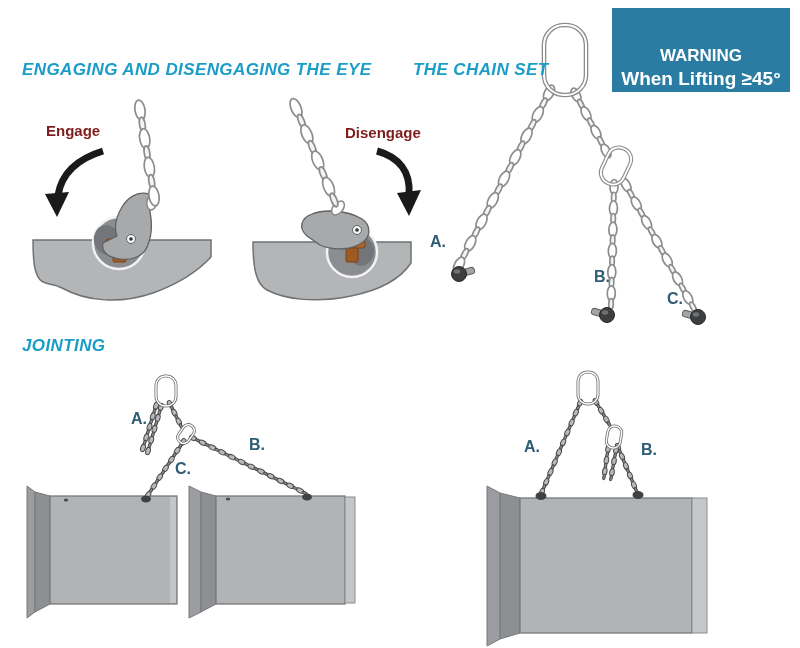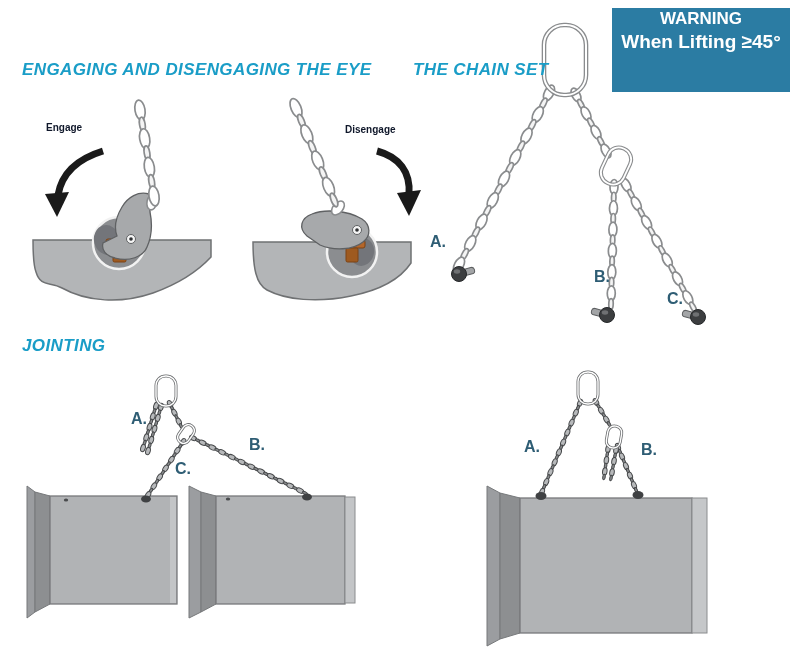--- a/index.html
+++ b/index.html
@@ -1,24 +1,24 @@
 <!DOCTYPE html>
 <html><head>
 <meta charset="utf-8">
 <style>
   html,body{margin:0;padding:0;background:#ffffff;}
   .canvas{position:relative;width:800px;height:648px;background:#ffffff;
           font-family:"Liberation Sans",sans-serif;overflow:hidden;}
   .canvas svg{position:absolute;left:0;top:0;}
   .heading{position:absolute;font-weight:bold;font-size:17px;color:#1a9dc7;letter-spacing:.4px;white-space:nowrap;font-style:italic;}
   .warning{position:absolute;left:612px;top:8px;width:178px;height:84px;background:#2b7ca3;color:#ffffff;
-           display:flex;flex-direction:column;justify-content:flex-start;align-items:center;text-align:center;line-height:1.3;}
+           display:flex;flex-direction:column;justify-content:flex-end;align-items:center;text-align:center;line-height:1.3;}
   .warning .w1{font-weight:bold;font-size:17px;}
   .warning .w2{font-weight:bold;font-size:19px;}
-  .alabel{position:absolute;font-weight:bold;font-size:10px;color:#0f172a;white-space:nowrap;}
+  .alabel{position:absolute;font-weight:bold;font-size:15px;color:#7f1d1d;white-space:nowrap;}
   .dlabel{position:absolute;font-weight:bold;font-size:16px;color:#2e5d74;white-space:nowrap;}
 </style>
 </head>
 <body>
 
 <div class="canvas">
 
   <svg width="800" height="648" viewBox="0 0 800 648">
 
     <g>

